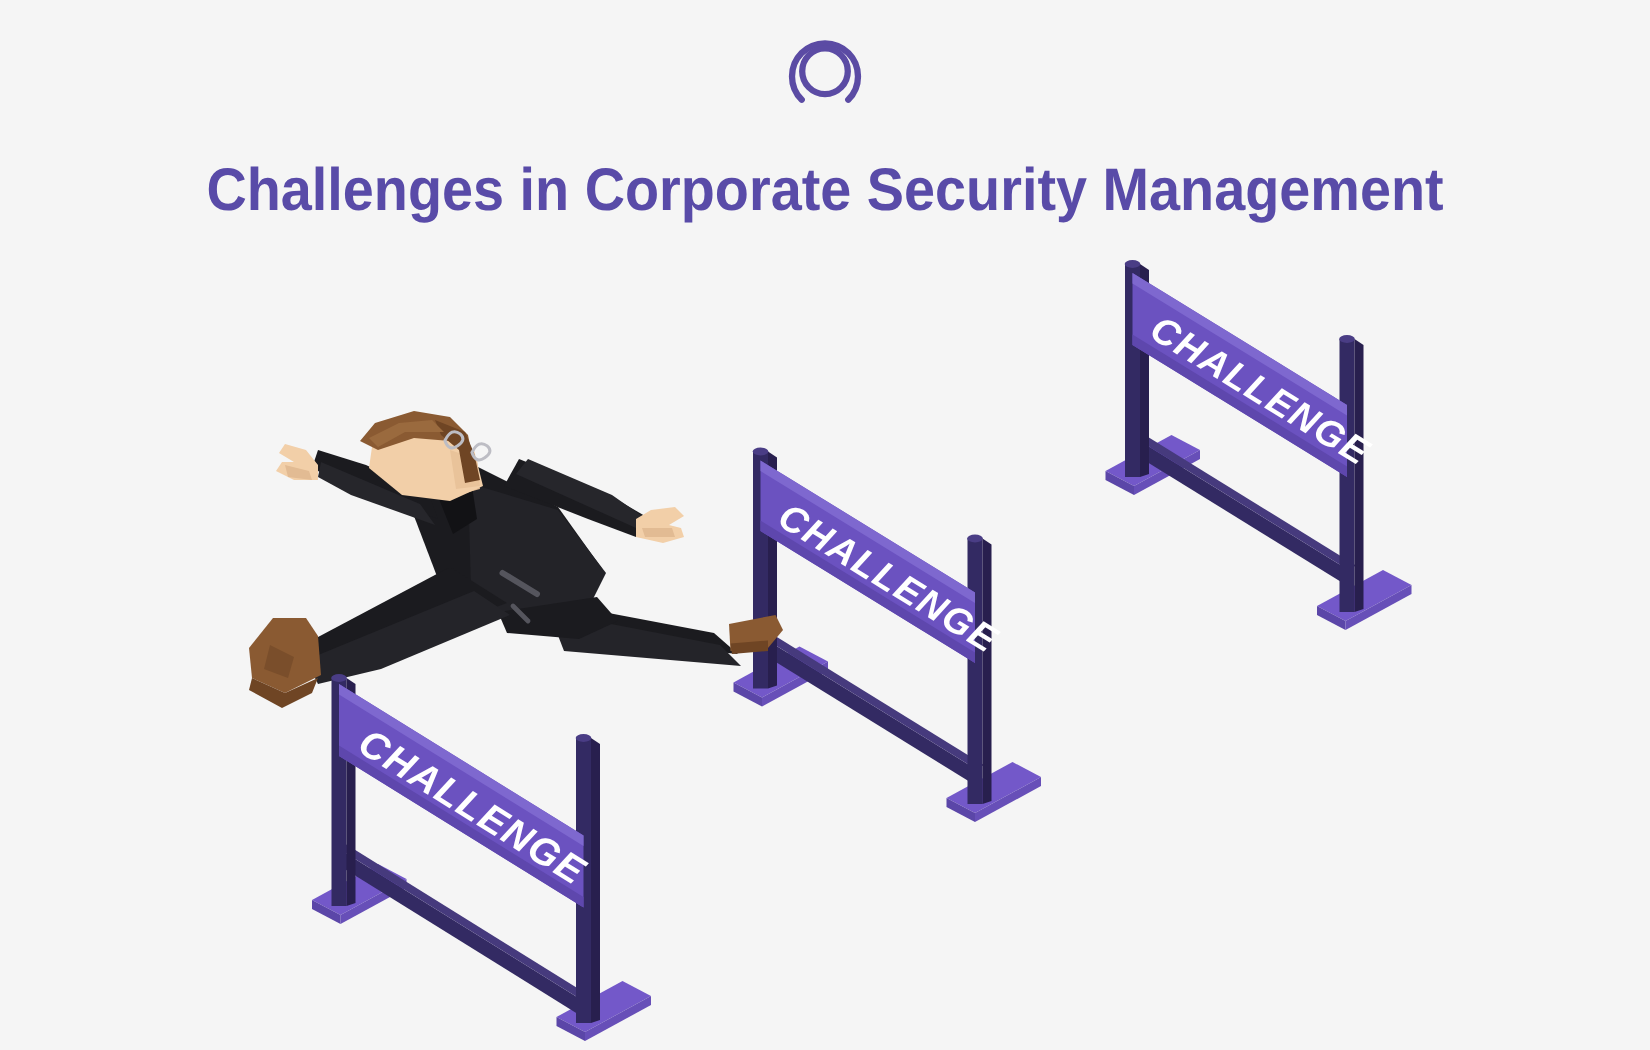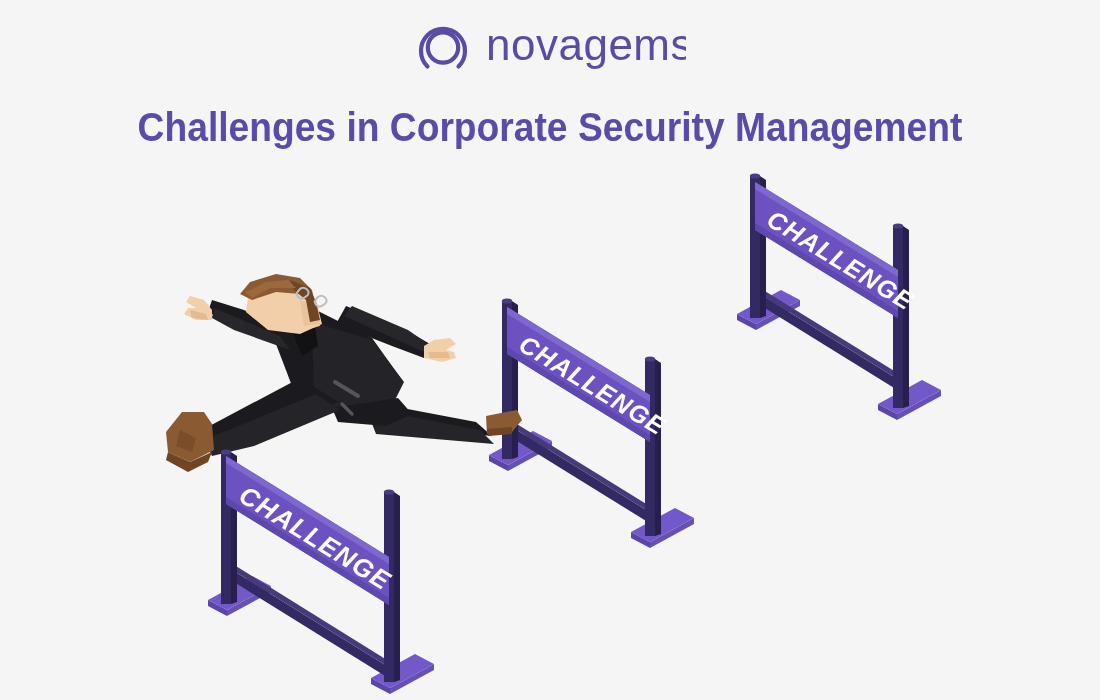--- a/index.html
+++ b/index.html
@@ -92,25 +92,20 @@
 
 <div id="header-area">
 
   <div id="brand-logo">
     <svg id="brand-mark" viewBox="0 0 58 58" aria-hidden="true">
 
       <path d="M 13.5 49.5 A 22 22 0 1 1 44.5 49.5" fill="none" stroke="#5b4ba4" stroke-width="4.2" stroke-linecap="round"></path>
 
       <circle cx="29" cy="30.5" r="15.2" fill="none" stroke="#5b4ba4" stroke-width="4.2"></circle>
     </svg>
-    <div id="brand-wordmark">
-      <svg width="200" height="52" viewBox="0 0 200 52" aria-hidden="true">
-        <text x="0" y="39" font-family="Liberation Sans, sans-serif" font-size="44" fill="#5b4ba4" letter-spacing="0.5">novagems</text>
-      </svg>
-    </div>
   </div>
 
   <div id="page-title">Challenges in Corporate Security Management</div>
 </div>
 
 <div id="illustration">
 <svg viewBox="0 0 1100 700" xmlns="http://www.w3.org/2000/svg">
 
   <g>
 

